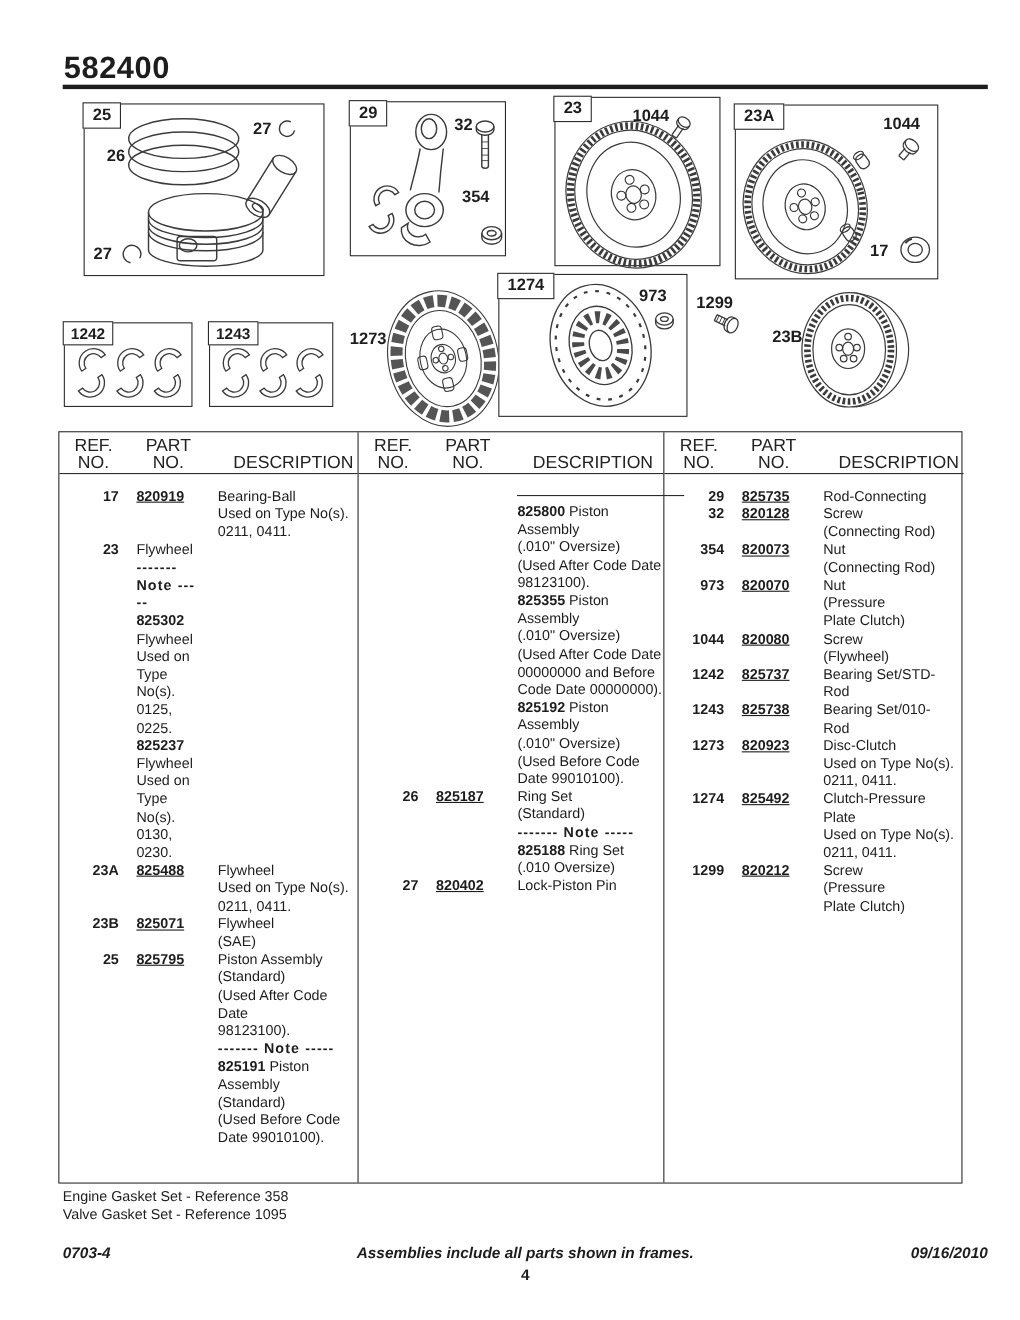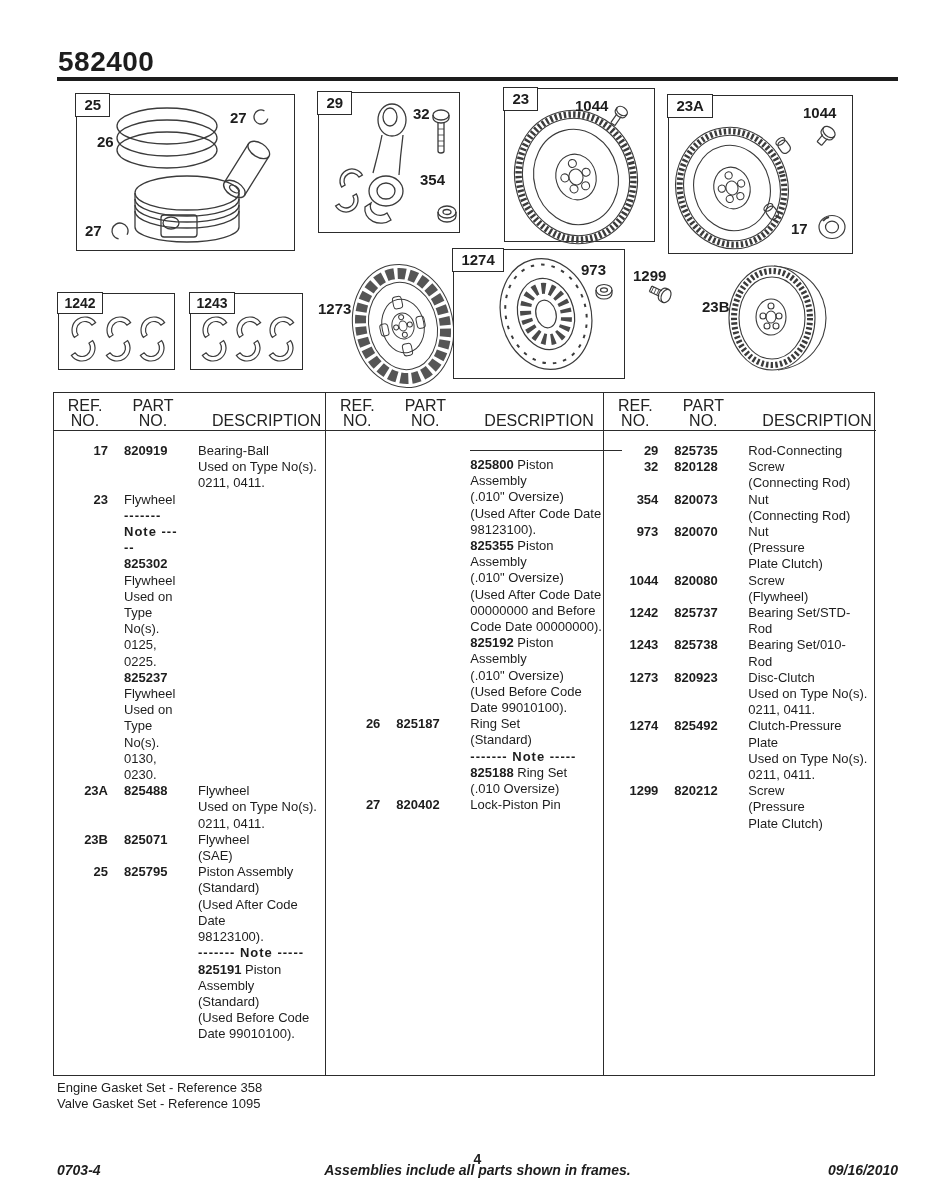--- a/index.html
+++ b/index.html
@@ -26,31 +26,31 @@
   .tcol.c2{width:278px;border-left:1.4px solid #2c2c2c;}
   .tcol.c3{flex:1;border-left:1.4px solid #2c2c2c;}
   .thead{display:grid;grid-template-columns:46px 58px 1fr;column-gap:16px;
          padding:5px 4px 3px 8px;border-bottom:1.6px solid #2c2c2c;height:38px;box-sizing:border-box;
          font-size:16px;color:#222;}
   .thead .hc{text-align:center;line-height:15px;}
   .thead .hd{align-self:end;padding-left:14px;line-height:15px;}
   .tbody{padding:12px 4px 0 8px;font-size:13px;line-height:16.2px;}
   .entry{display:grid;grid-template-columns:46px 58px 1fr;column-gap:16px;}
   .eref{text-align:right;font-weight:bold;}
-  .epart{font-weight:bold;}
+  .epart{font-weight:bold;text-decoration:underline;}
   .edesc{padding-right:2px;}
   .dline.note{font-weight:bold;letter-spacing:1px;}
   .inpart{font-weight:bold;}
   .cont-rule{width:152px;height:0;border-top:1.4px solid #2c2c2c;margin:7px 0 6px 0;}
 
   
   .footnotes{position:absolute;left:57px;top:1080px;font-size:13px;line-height:15.5px;}
   .footer-row{position:absolute;left:57px;top:1131px;width:841px;display:flex;align-items:baseline;
               font-size:14px;font-weight:bold;font-style:italic;}
-  .footer-row .fl{flex:1;text-align:left;margin-top:31px;}
+  .footer-row .fl{flex:1;text-align:left;}
   .footer-row .fc{flex:2;text-align:center;}
   .footer-row .fr{flex:1;text-align:right;}
   .page-num{position:absolute;left:57px;top:1151px;width:841px;text-align:center;
             font-size:14px;font-weight:bold;}
   svg{overflow:visible;}
 </style>
 </head>
 <body>
 
 <div class="page">

